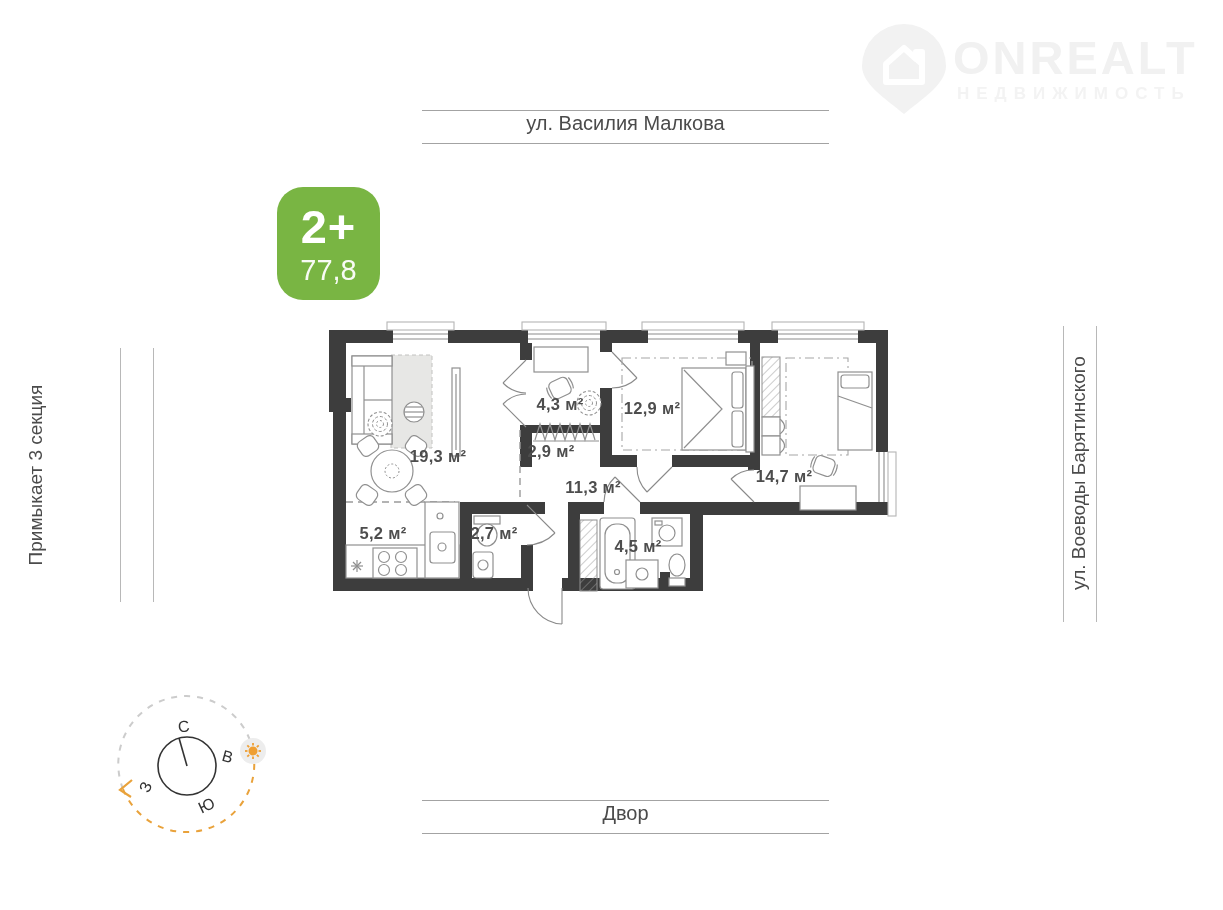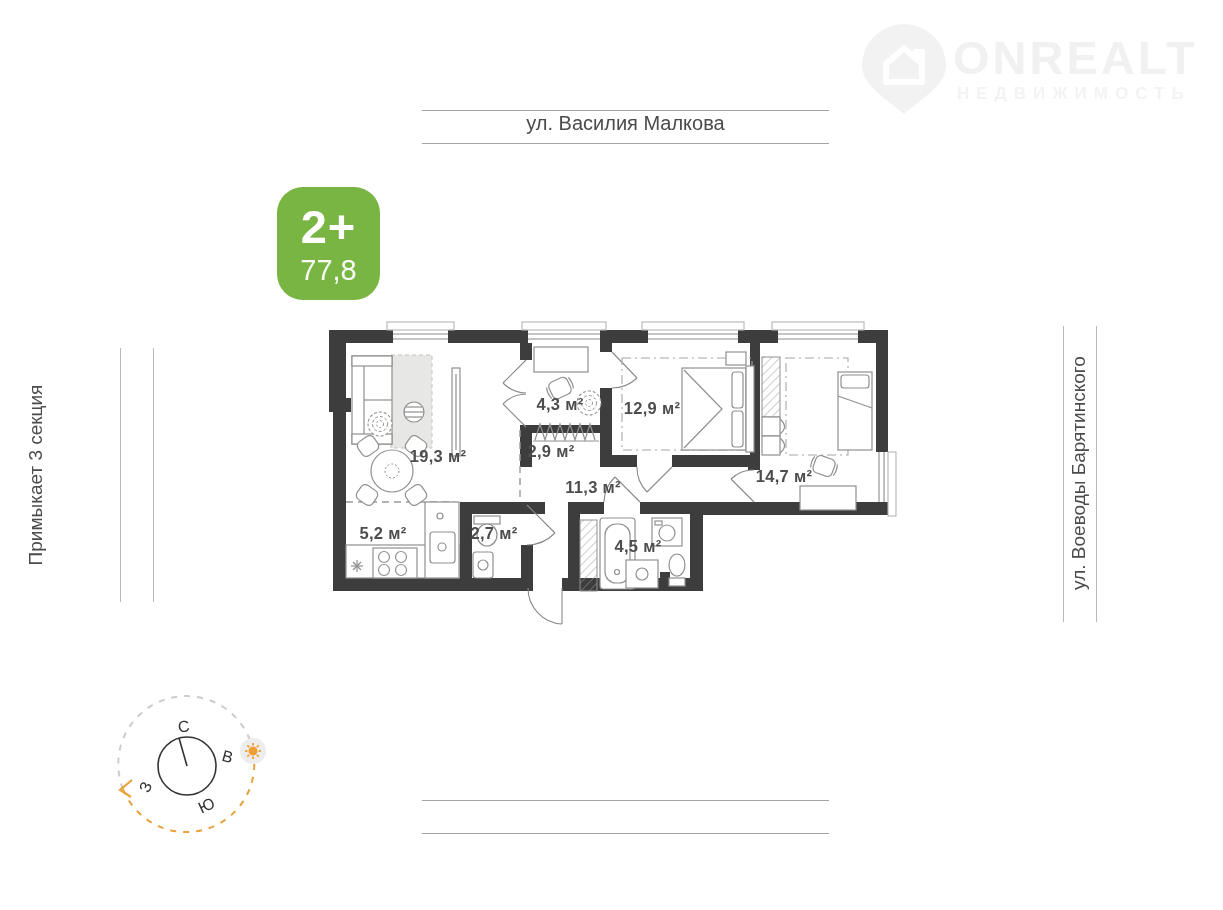--- a/index.html
+++ b/index.html
@@ -49,20 +49,21 @@
     </svg>
     <div class="logo-brand">ONREALT</div>
     <div class="logo-tag">НЕДВИЖИМОСТЬ</div>
   </div>
 
   <div class="hline" style="top:110px"></div>
   <div class="street-top">ул. Василия Малкова</div>
   <div class="hline" style="top:143px"></div>
 
   <div class="hline" style="top:800px"></div>
+  <div class="street-bottom">Двор</div>
   <div class="hline" style="top:833px"></div>
 
   <div class="vline" style="left:120px;top:348px;height:254px"></div>
   <div class="vline" style="left:153px;top:348px;height:254px"></div>
   <div class="street-left">Примыкает 3 секция</div>
 
   <div class="vline" style="left:1063px;top:326px;height:296px"></div>
   <div class="vline" style="left:1096px;top:326px;height:296px"></div>
   <div class="street-right">ул. Воеводы Барятинского</div>
 

